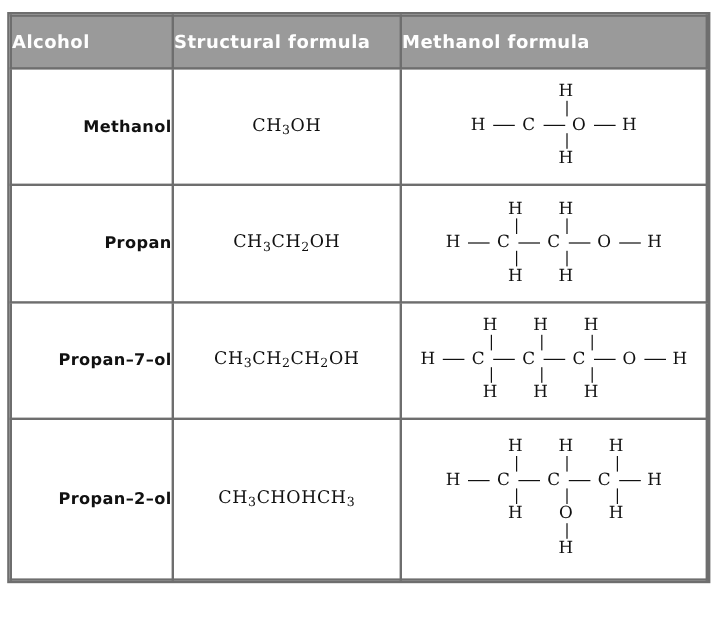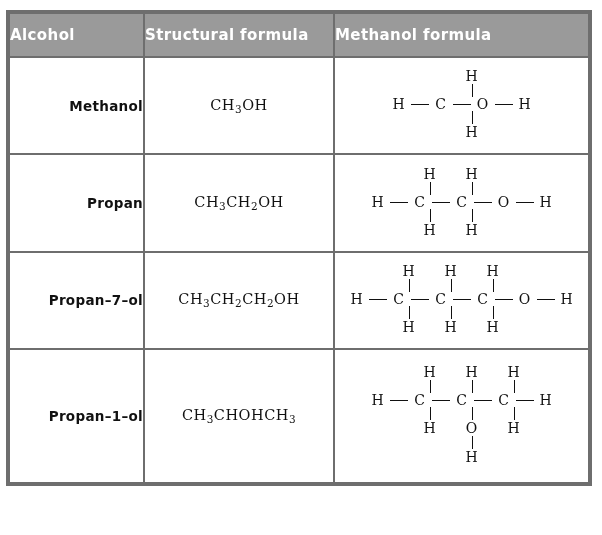--- a/index.html
+++ b/index.html
@@ -359,21 +359,21 @@
               <span class="blankh"></span>
                 <span class="blank"></span>
                 <span class="blankh"></span>
                 <span class="blank"></span>
             </div>
           </div>
         </td>
       </tr>
 
       <tr>
-        <td class="name">Propan–1–ol</td>
+        <td class="name">Propan–2–ol</td>
         <td class="formula">
           <span class="f">CH<sub>3</sub>CHOHCH<sub>3</sub></span>
         </td>
         <td class="displayed">
           <div class="struct">
             <div class="trow">
               <span class="blankh"></span>
                 <span class="blank"></span>
                 <span class="blankh"></span>
               <span class="atom">H</span>

